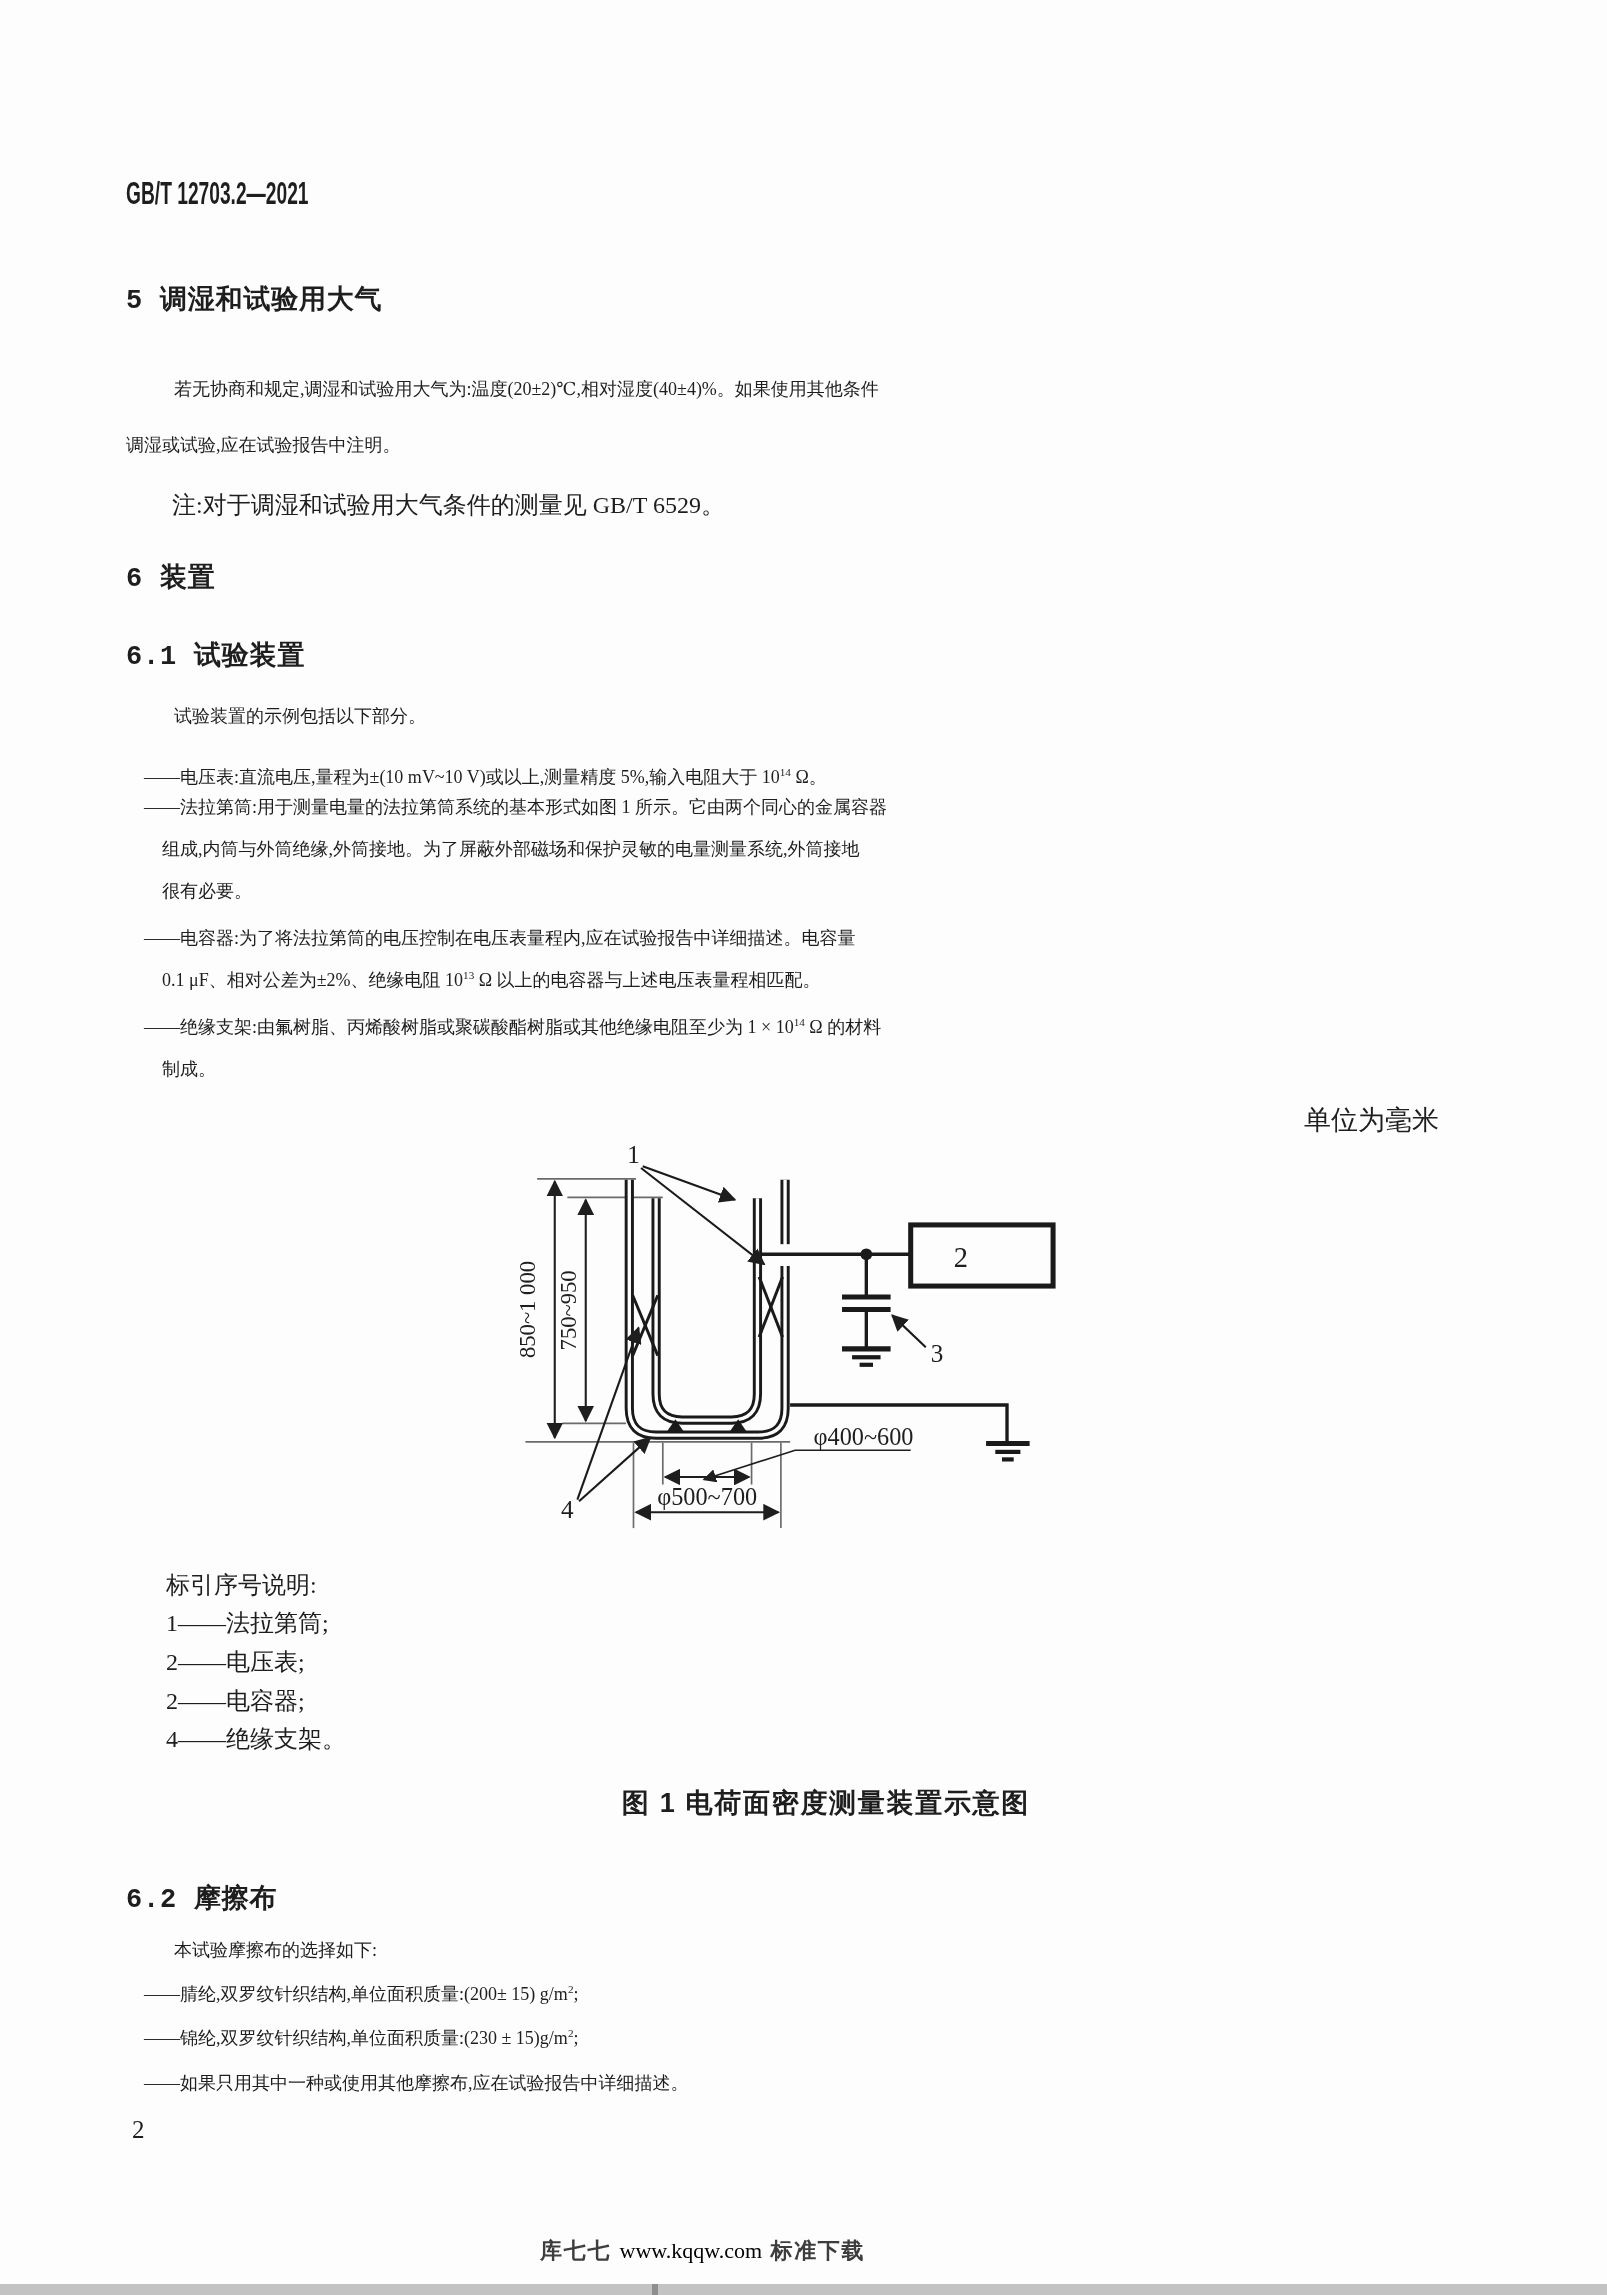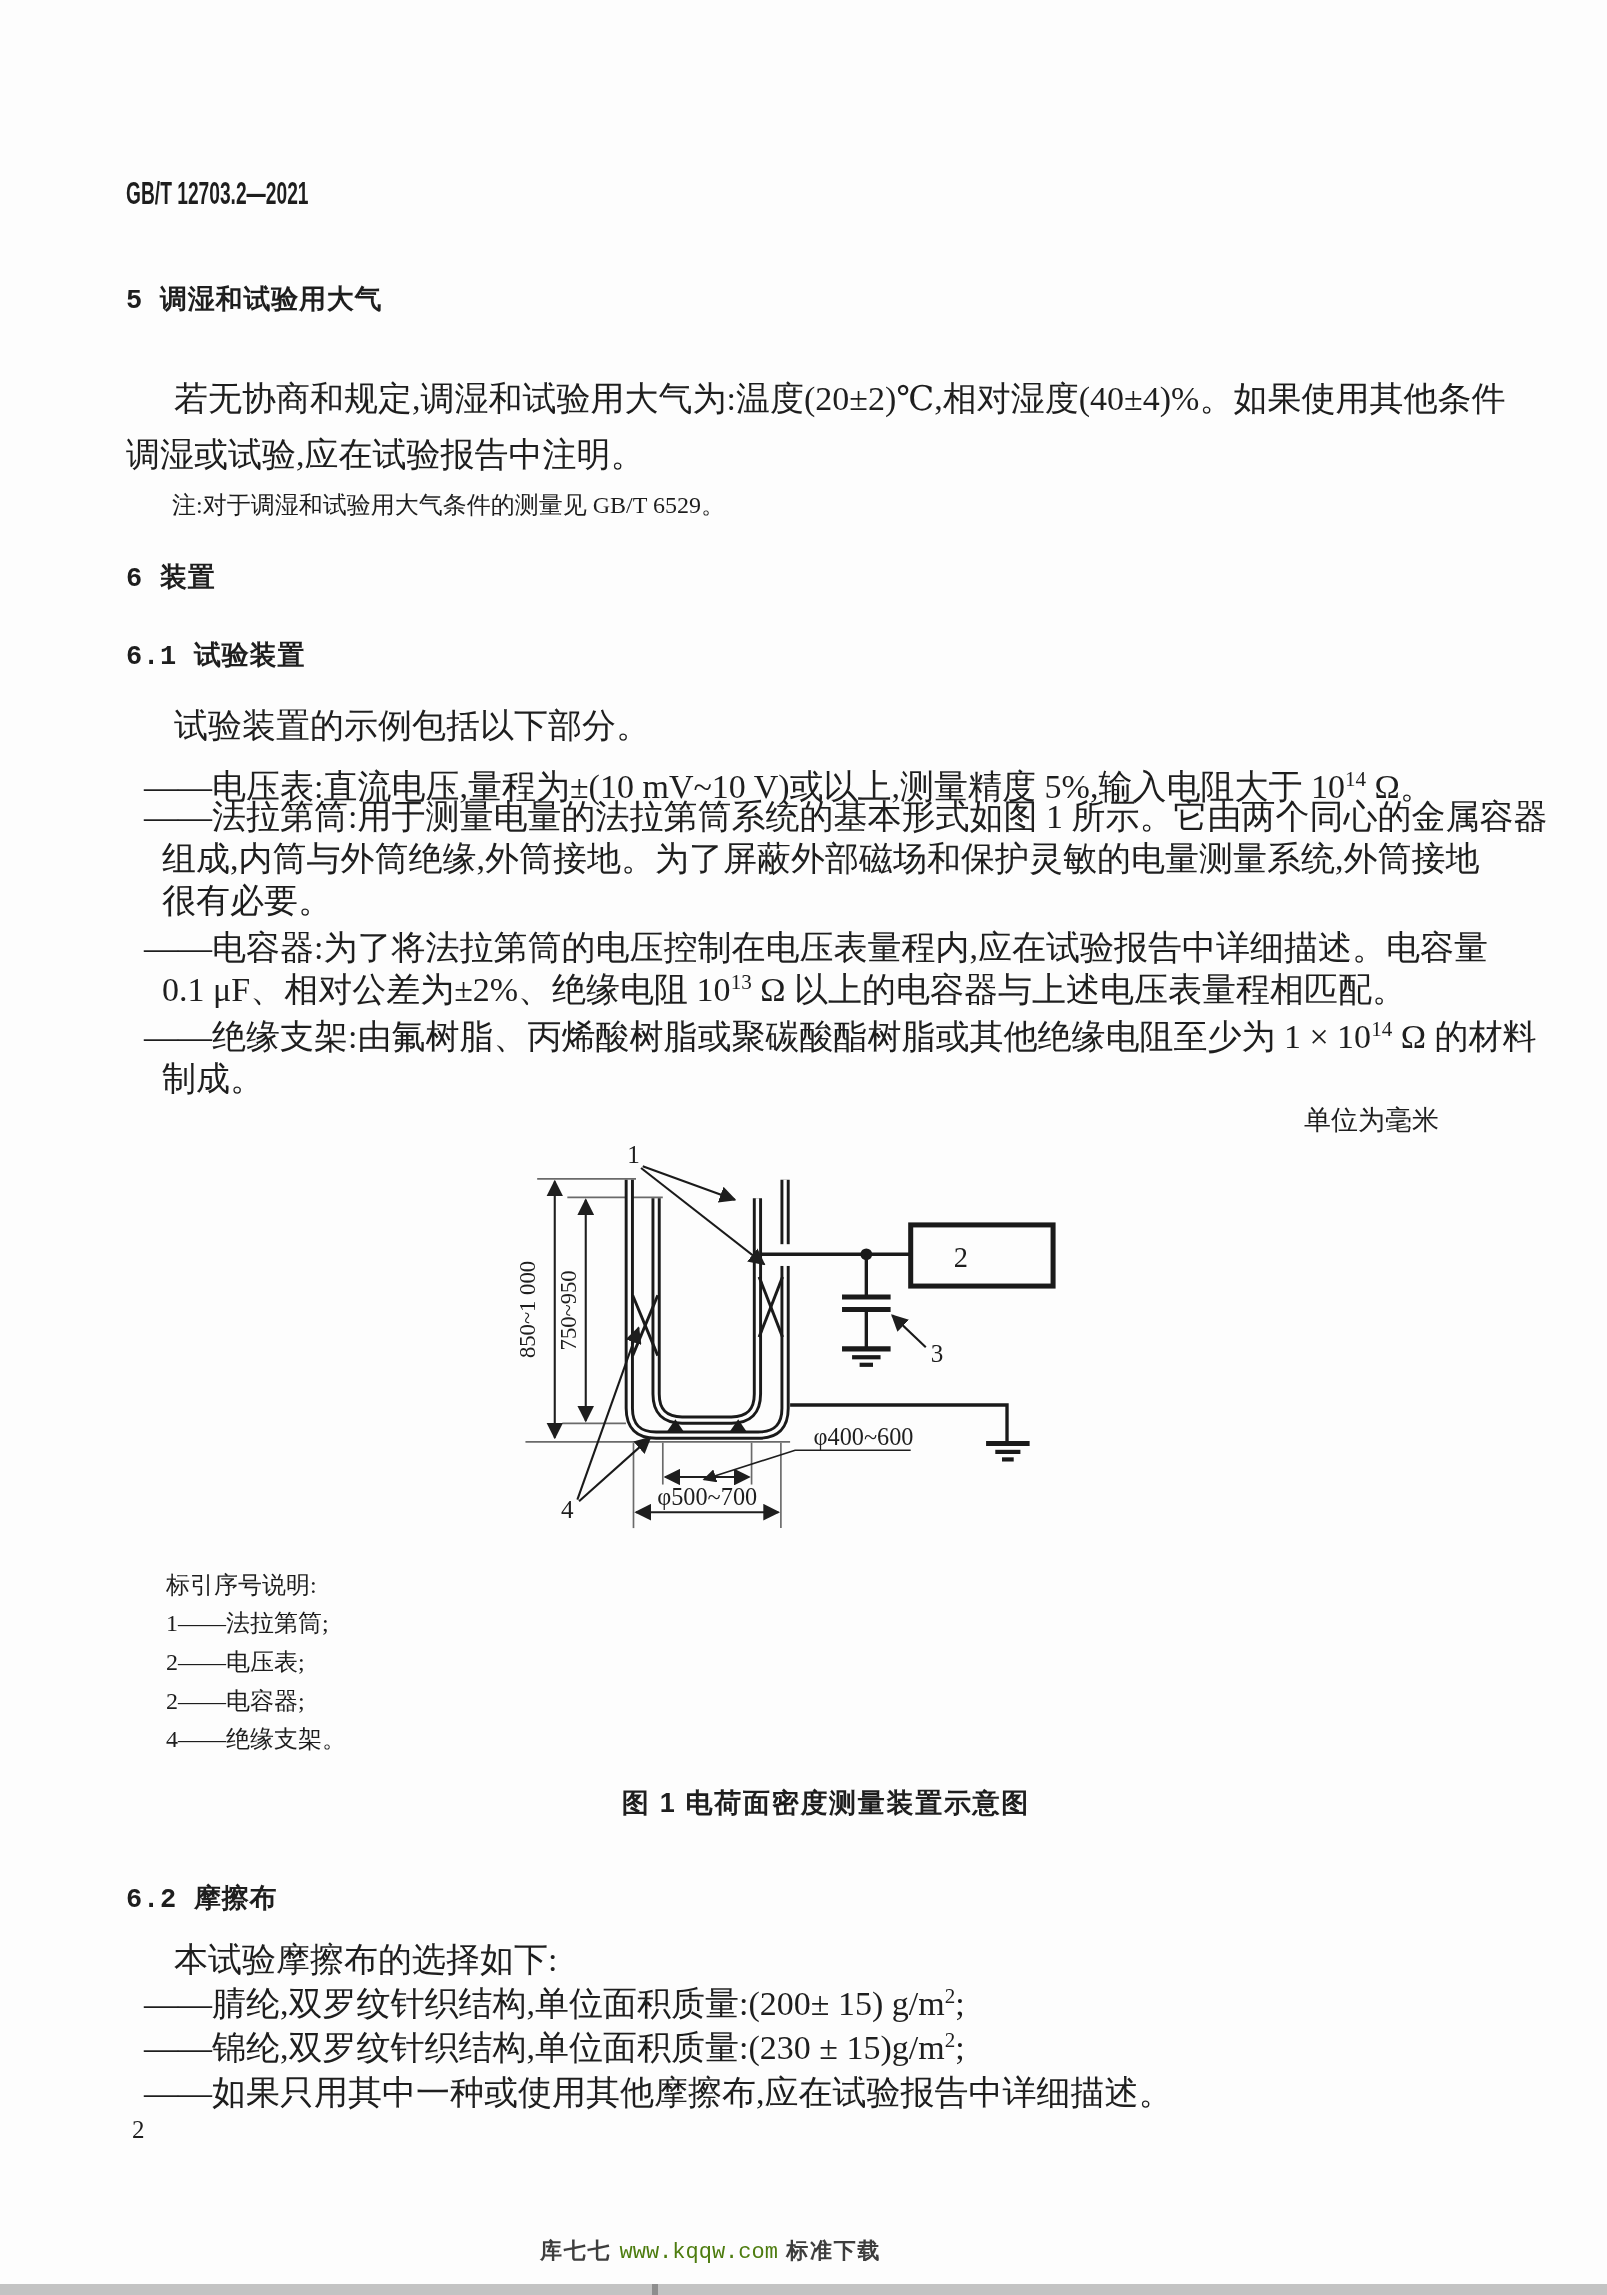--- a/index.html
+++ b/index.html
@@ -1,33 +1,33 @@
 <!DOCTYPE html>
 <html style="font-size:13.4px"><head>
 <meta charset="utf-8">
 <style>
   html,body{margin:0;padding:0}
   body{
     width:1608px;height:2295px;position:relative;overflow:hidden;
     background:#fdfdfd;color:#1e1e1e;
     font-family:"Liberation Serif","DejaVu Serif",serif;
   }
-  .ln{position:absolute;white-space:nowrap;line-height:1.2;font-size:34px}
+  .ln{position:absolute;white-space:nowrap;line-height:1.2;font-size:18px}
   .hd{font-family:Liberation Mono, monospace;font-weight:700;font-size:27px;letter-spacing:0.8px}
   .doccode{font-family:"Liberation Sans","DejaVu Sans",sans-serif;font-weight:700;font-size:32px;
            transform:scaleX(.60);transform-origin:left top;letter-spacing:0}
   .small{font-size:24px}
   .unit{font-size:27px}
   sup.sp{font-size:.62em;line-height:0;vertical-align:super}
   .caption{font-family:"Liberation Sans","DejaVu Sans",sans-serif;font-weight:700;font-size:27px;
            text-align:right;letter-spacing:1.7px}
   .pageno{font-size:25px}
   .wm{position:absolute;white-space:nowrap;color:#3d3d3d;font-size:22px}
   .wm .cjk{font-weight:700;letter-spacing:1.7px}
-  .wm .url{font-family:Liberation Mono, monospace;color:#4d7c0f;padding:0 8.4px}
+  .wm .url{font-family:Liberation Serif, serif;color:#000000;padding:0 8.4px}
   .botbar{position:absolute;left:0;top:2284px;width:1608px;height:11.7px;background:#c3c3c3}
   .botbar-tick{position:absolute;left:652px;top:0;width:5.9px;height:11.7px;background:#8e8e8e}
   svg text{font-family:"Liberation Serif","DejaVu Serif",serif;fill:#1e1e1e}
 </style>
 </head>
 <body>
 
 <div class="ln doccode" style="left:126px;top:174px">GB/T 12703.2—2021</div>
 
 <div class="ln hd" style="left:126px;top:285px">5  调湿和试验用大气</div>

